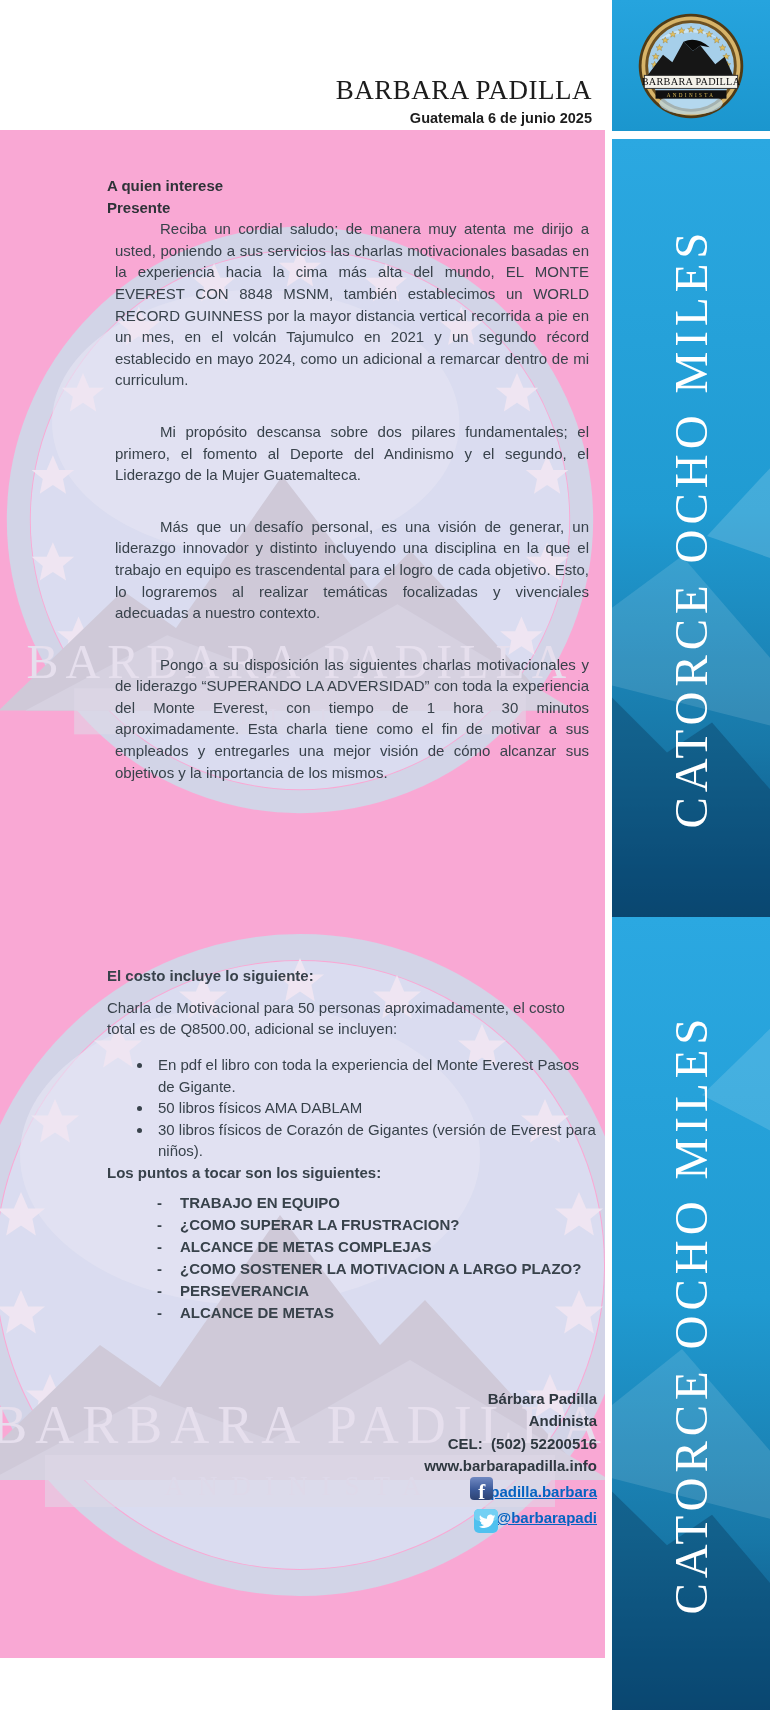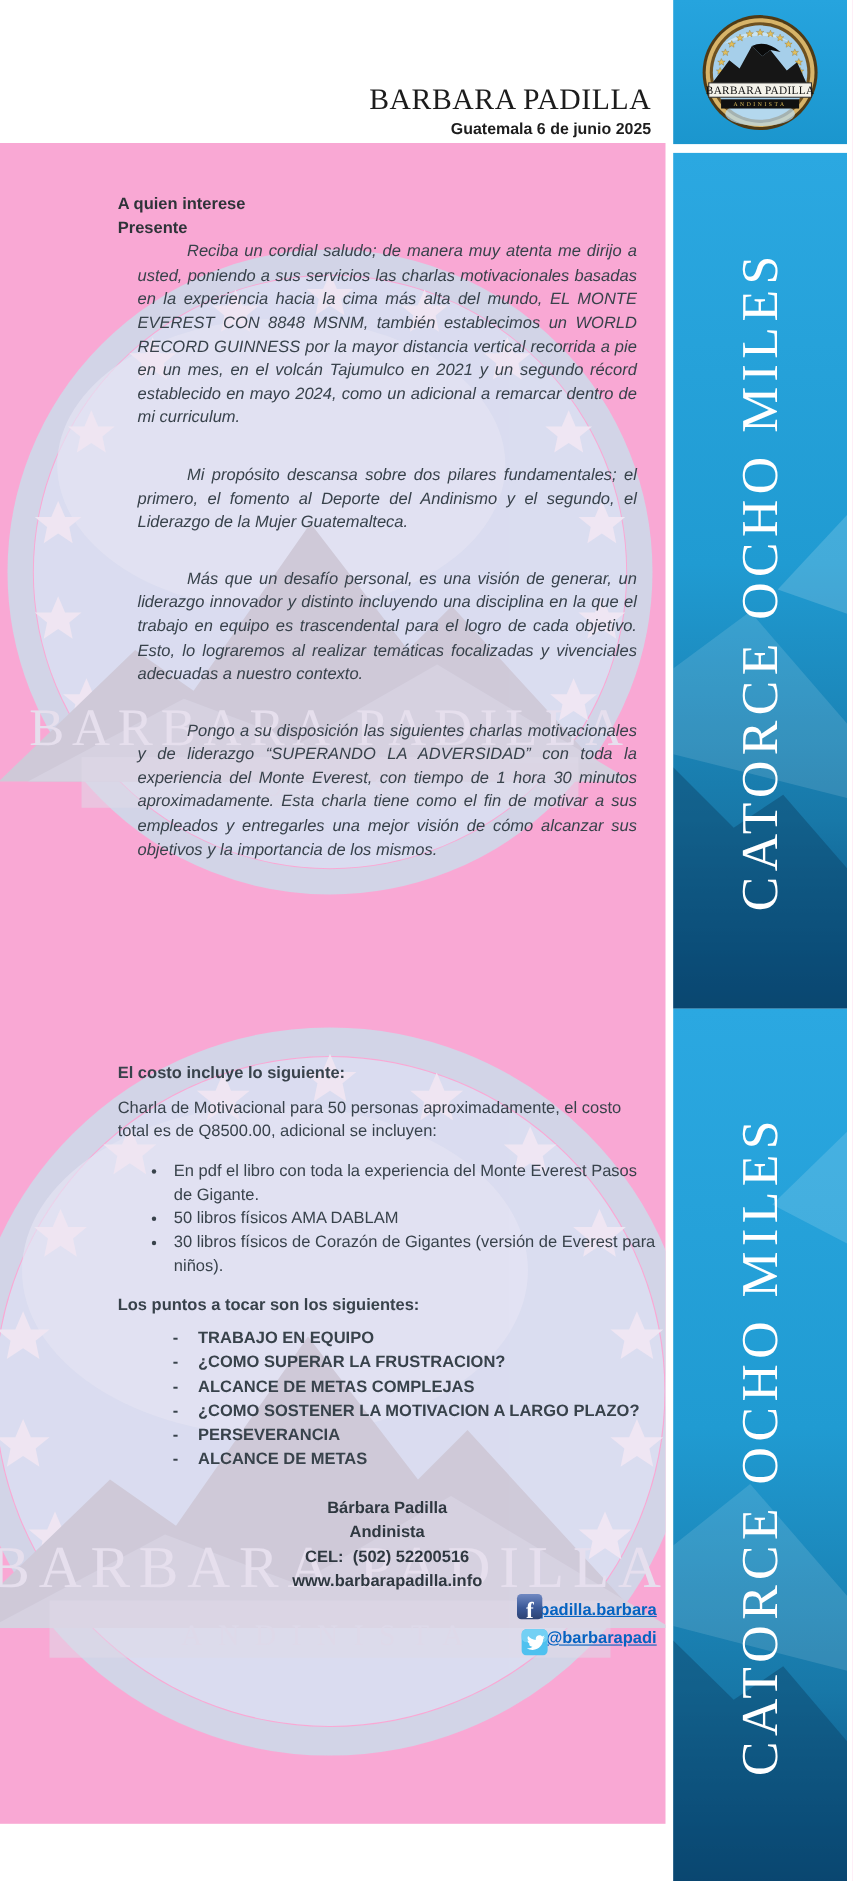--- a/index.html
+++ b/index.html
@@ -19,34 +19,34 @@
   
   .wm { position:absolute; opacity:.8; pointer-events:none; }
   .wm1 { left:-10px; top:80px;  width:620px; height:620px; }
   .wm2 { left:-50px; top:785px; width:700px; height:700px; }
   .wm svg { width:100%; height:100%; display:block; }
 
   
   .body { position:relative; padding:45px 8px 0 107px; width:490px;
           color:#38424B; font-size:15px; line-height:21.6px; }
   .recip { font-weight:bold; color:#2E3338; margin:0; }
-  p.para { text-align:justify; text-indent:45px; margin:0 18px 30px;font-style:italic; }
+  p.para { text-align:justify; text-indent:45px; margin:0 8px 30px; }
   .first-para { margin-top:28px; }
   .sec-head { font-weight:600; margin:0; }
   .cost-head { margin-top:182px; }
   .cost-intro { margin:10px 0 0; }
   ul.includes { margin:14px 0 0; padding-left:46px; }
   ul.includes li { padding-left:5px; margin:0; }
-  .topics-head { margin-top:14px; }
+  .topics-head { }
   ul.topics { list-style:none; margin:8px 0 0; padding:0; }
   ul.topics li { position:relative; padding-left:73px; font-weight:bold; line-height:22px; }
   ul.topics li::before { content:"-"; position:absolute; left:50px; font-weight:bold; }
   .closing { margin-top:22px; font-weight:600; }
 
-  .signature { margin-top:22px; text-align:center; font-weight:600; color:#2F3840; line-height:22.5px; }
+  .signature { margin-top:64px; text-align:right; font-weight:600; color:#2F3840; line-height:22.5px; }
   .sig-row { display:flex; justify-content:flex-end; align-items:center; gap:3px; margin-top:3px; }
   .phone { white-space:pre-wrap; }
   a.soc-link { color:#0563C1; text-decoration:underline; font-weight:600; }
   .fb-icon { width:23px; height:23px; border-radius:4px; flex:0 0 auto;
              background:linear-gradient(180deg,#7189c2 0%,#3b5998 55%,#2d4373 100%);
              color:#fff; font-family:"Liberation Serif", serif; font-weight:bold; font-size:21px;
              display:flex; align-items:flex-end; justify-content:center; line-height:16px; overflow:hidden;
              position:relative; top:-4px; margin-right:-6px; z-index:1; }
   .tw-icon { width:24px; height:24px; flex:0 0 auto; position:relative; top:2px; margin-right:-4px; z-index:1; }
 

